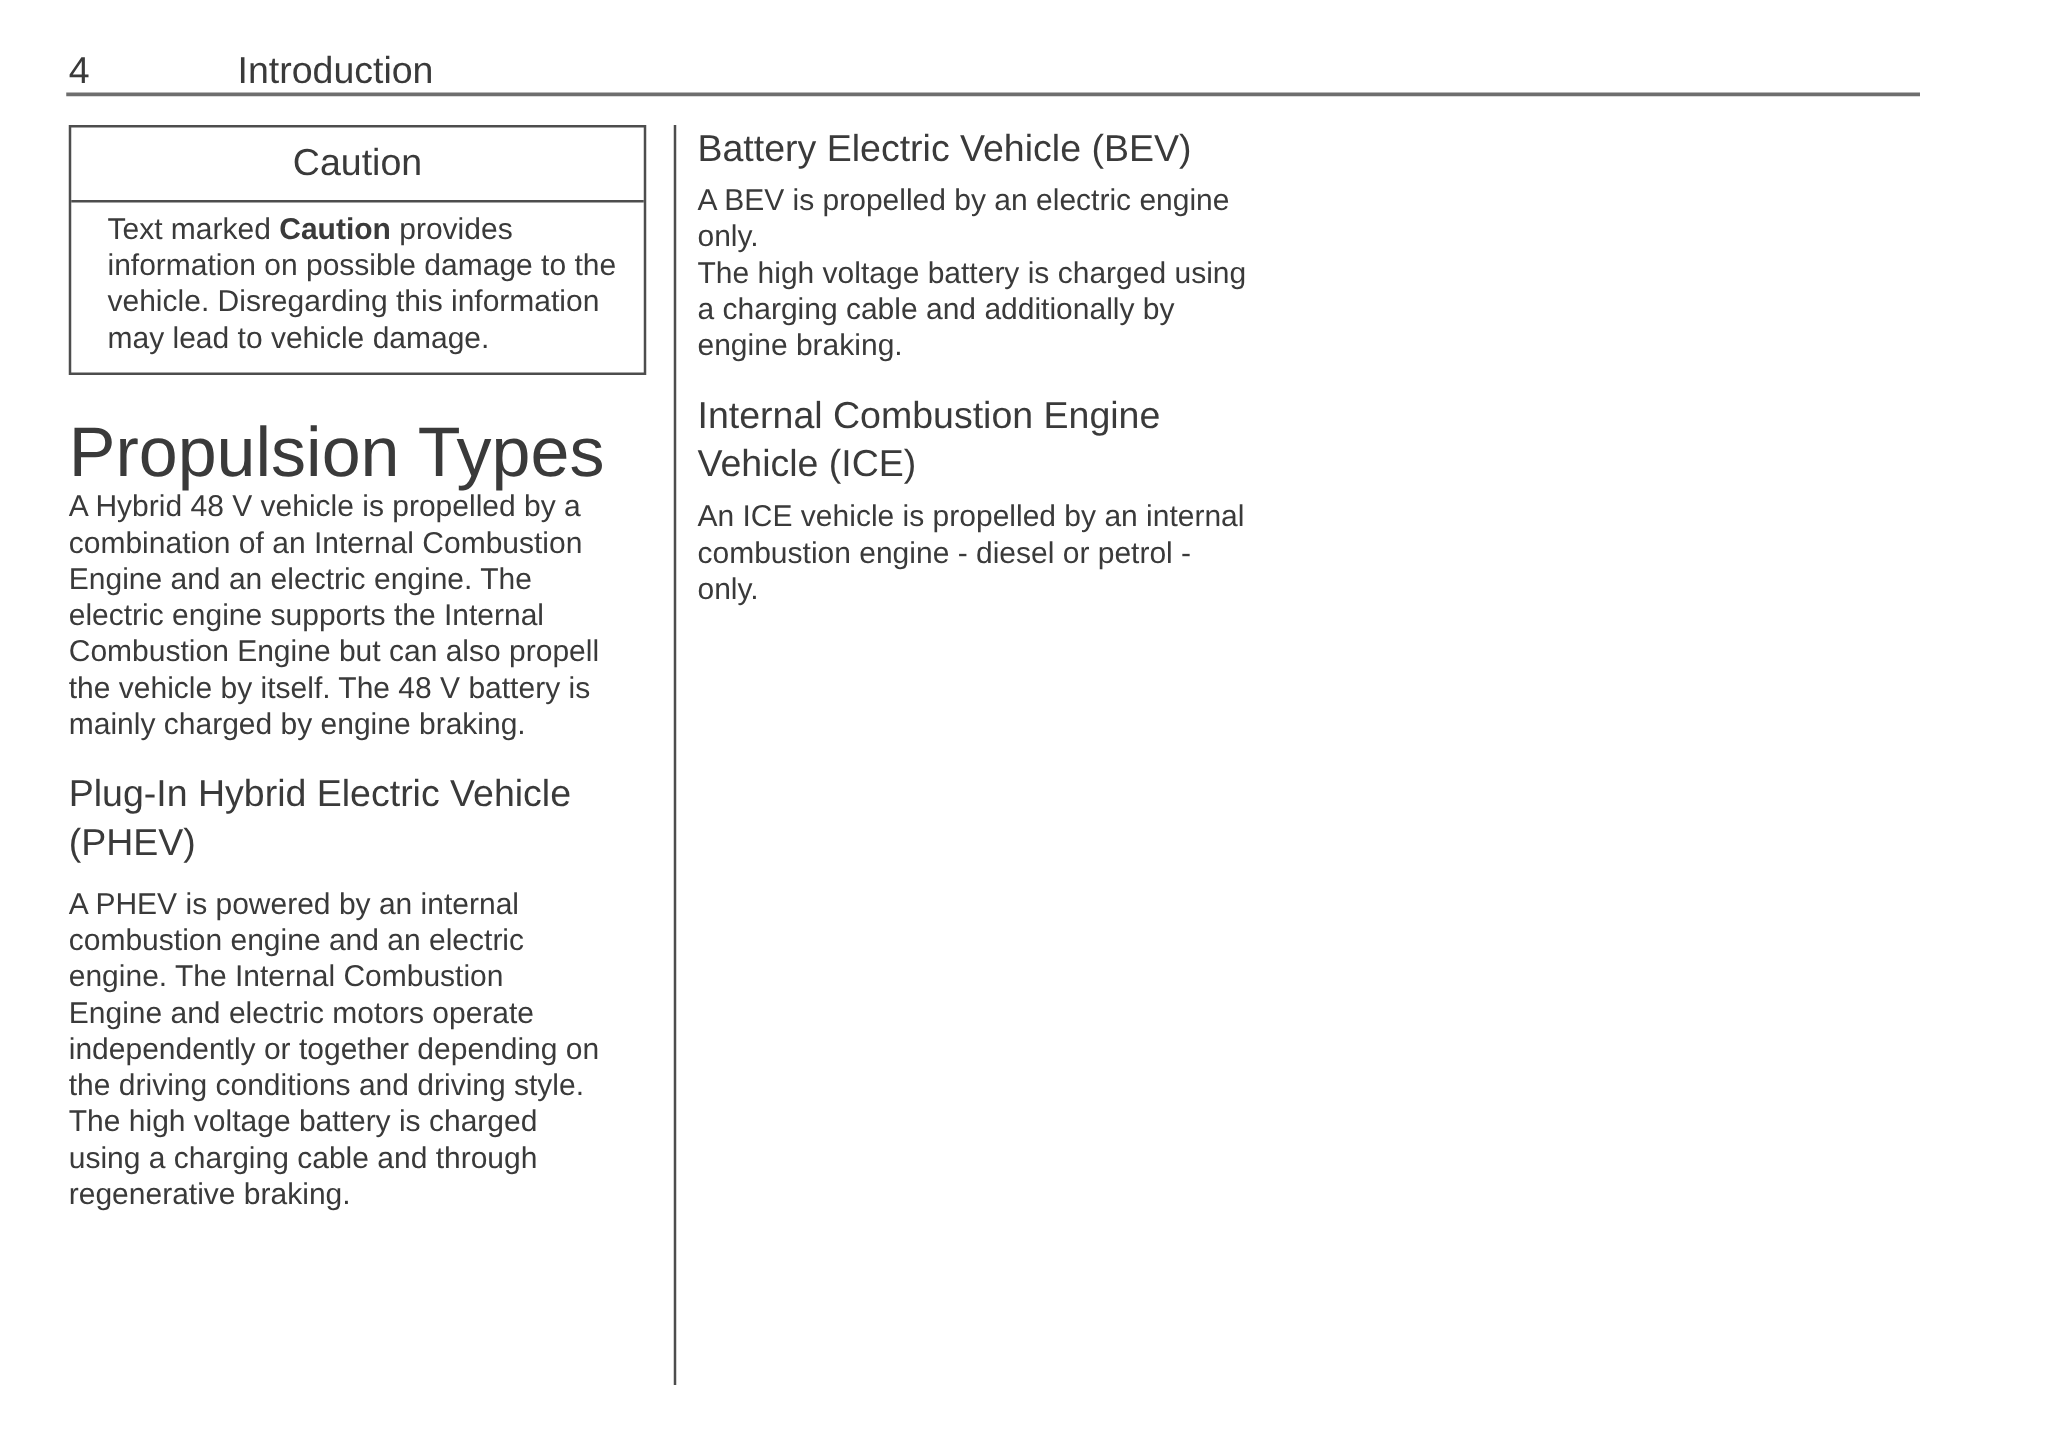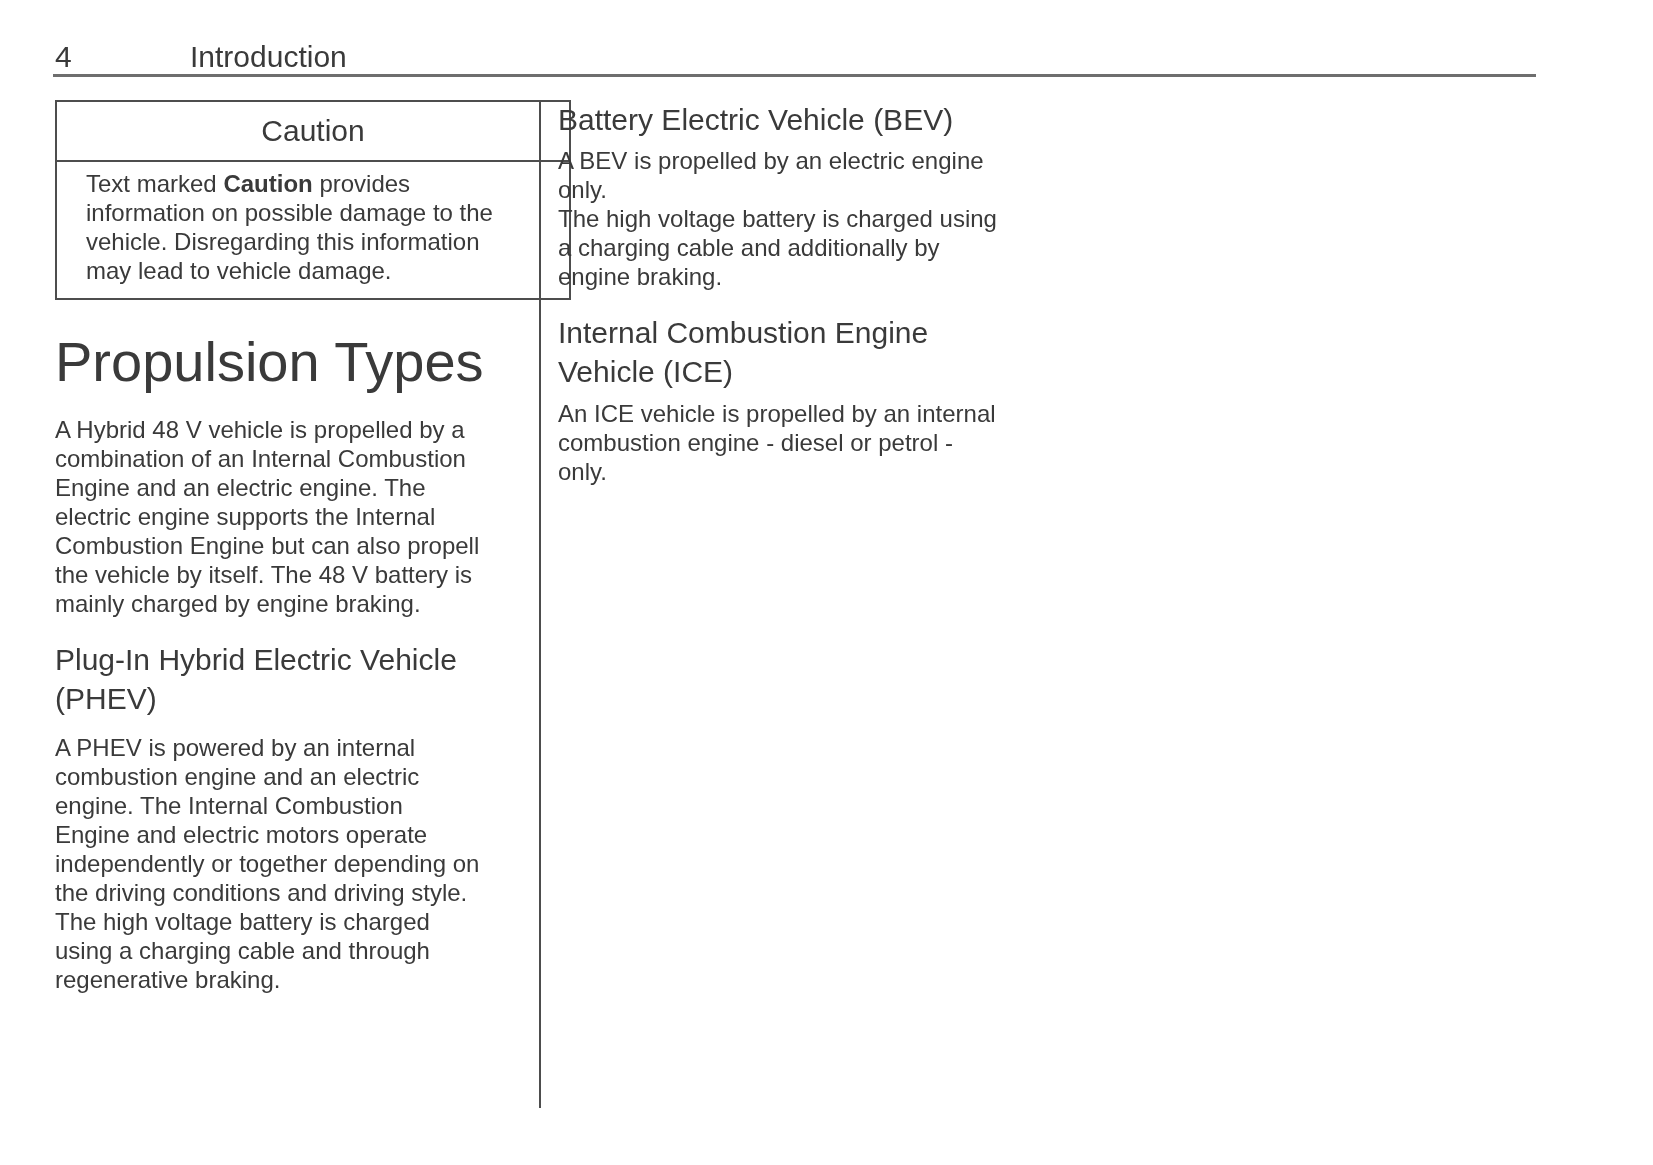--- a/index.html
+++ b/index.html
@@ -41,21 +41,21 @@
     width: 1483px;
     height: 3px;
     background: #6e6e6e;
   }
 
   
   .caution-box {
     position: absolute;
     left: 55px;
     top: 100px;
-    width: 516px;
+    width: 462px;
     height: 200px;
     border: 2px solid #4d4d4d;
     box-sizing: border-box;
     background: #ffffff;
   }
   .caution-header {
     height: 60px;
     border-bottom: 2px solid #4d4d4d;
     box-sizing: border-box;
     display: flex;
@@ -109,21 +109,21 @@
     font-size: 30px;
     line-height: 39px;
     font-weight: 400;
   }
   p {
     font-size: 24px;
     line-height: 29px;
   }
 
   .col-left h2.heading-hybrid { margin-top: 23px; }
-  .col-left p.body-hybrid     { margin-top: 29px; }
+  .col-left p.body-hybrid     { margin-top: 5px; }
   .col-left h2.heading-phev   { margin-top: 22px; }
   .col-left p.body-phev       { margin-top: 15px; }
 
   .col-right h2.heading-bev   { margin-top: 0; }
   .col-right p.body-bev       { margin-top: 7px; }
   .col-right h2.heading-ice   { margin-top: 22px; }
   .col-right p.body-ice       { margin-top: 8px; }
 </style>
 </head>
 <body>

